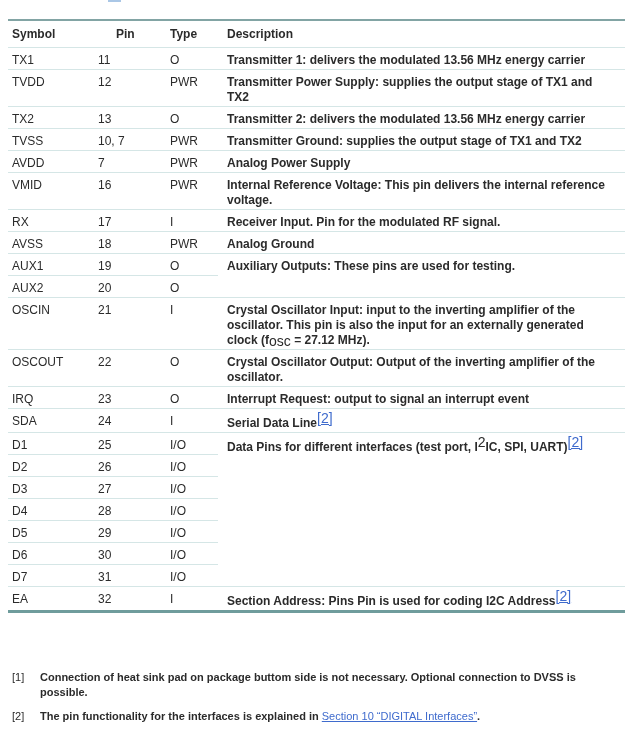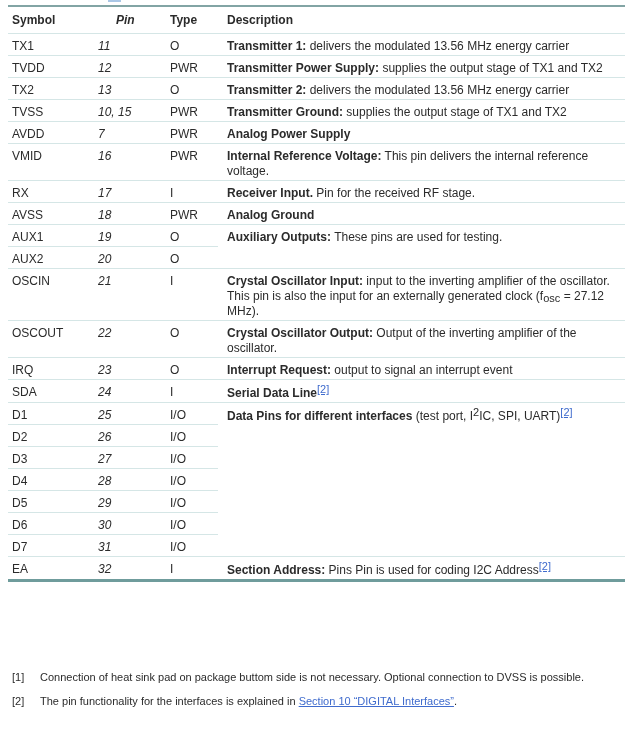--- a/index.html
+++ b/index.html
@@ -1,32 +1,32 @@
 <!DOCTYPE html>
 <html><head>
 <meta charset="utf-8">
 <style>
   html,body{margin:0;padding:0;background:#ffffff;}
   .page{position:relative;width:633px;height:734px;background:#ffffff;overflow:hidden;
         font-family:"Liberation Sans",sans-serif;color:#2b2b2b;}
   .top-tick{position:absolute;top:0;left:108px;width:13px;height:2px;background:#aac7e6;}
-  table.pin-table{border-collapse:collapse;table-layout:fixed;position:absolute;top:5px;left:8px;
+  table.pin-table{border-collapse:collapse;table-layout:fixed;position:absolute;top:19px;left:8px;
         width:617px;border-top:2px solid #82a4a4;border-bottom:3px solid #6f9c9c;
         font-size:12px;line-height:15px;}
   td{vertical-align:top;padding:5px 0 1px 0;word-wrap:break-word;}
   thead td{font-weight:bold;padding:6px 0 5px 0;}
   td.c1{padding-left:4px;}
-  td.c2{padding-left:12px;font-style:italic;}
+  td.c2{padding-left:12px;}
   td.c3{padding-left:16px;}
   td.c4{padding-left:9px;padding-right:8px;}
   thead td.c2{padding-left:30px;}
   tbody td{border-top:1px solid #d5e6e6;}
   .seg-b{font-weight:bold;}
-  .seg-n{font-weight:normal;}
-  .seg-sup,.seg-sub,.seg-ref{font-size:11px;line-height:9px;}
+  .seg-n{font-weight:bold;}
+  .seg-sup,.seg-sub,.seg-ref{font-size:14px;line-height:9px;}
   .seg-sup{vertical-align:4px;}
   .seg-sub{vertical-align:-2px;}
   .seg-ref{vertical-align:4px;color:#3f6bcd;text-decoration:underline;cursor:pointer;}
   .seg-link{color:#3f6bcd;text-decoration:underline;cursor:pointer;}
   .footnotes{position:absolute;left:12px;top:670px;width:606px;font-size:11px;line-height:15px;}
   .footnote{display:flex;margin-bottom:9px;}
   .fn-marker{flex:0 0 28px;width:28px;}
   .fn-text{flex:1;max-width:566px;}
 </style>
 </head>
@@ -64,41 +64,41 @@
           <td class="c4"><span class="seg-b">Transmitter Power Supply:</span><span class="seg-n"> supplies the output stage of TX1 and TX2</span></td>
         </tr>
         <tr>
           <td class="c1">TX2</td>
           <td class="c2">13</td>
           <td class="c3">O</td>
           <td class="c4"><span class="seg-b">Transmitter 2:</span><span class="seg-n"> delivers the modulated 13.56 MHz energy carrier</span></td>
         </tr>
         <tr>
           <td class="c1">TVSS</td>
-          <td class="c2">10, 15</td>
+          <td class="c2">10, 7</td>
           <td class="c3">PWR</td>
           <td class="c4"><span class="seg-b">Transmitter Ground:</span><span class="seg-n"> supplies the output stage of TX1 and TX2</span></td>
         </tr>
         <tr>
           <td class="c1">AVDD</td>
           <td class="c2">7</td>
           <td class="c3">PWR</td>
           <td class="c4"><span class="seg-b">Analog Power Supply</span></td>
         </tr>
         <tr>
           <td class="c1">VMID</td>
           <td class="c2">16</td>
           <td class="c3">PWR</td>
           <td class="c4"><span class="seg-b">Internal Reference Voltage:</span><span class="seg-n"> This pin delivers the internal reference voltage.</span></td>
         </tr>
         <tr>
           <td class="c1">RX</td>
           <td class="c2">17</td>
           <td class="c3">I</td>
-          <td class="c4"><span class="seg-b">Receiver Input.</span><span class="seg-n"> Pin for the received RF stage.</span></td>
+          <td class="c4"><span class="seg-b">Receiver Input.</span><span class="seg-n"> Pin for the modulated RF signal.</span></td>
         </tr>
         <tr>
           <td class="c1">AVSS</td>
           <td class="c2">18</td>
           <td class="c3">PWR</td>
           <td class="c4"><span class="seg-b">Analog Ground</span></td>
         </tr>
         <tr>
           <td class="c1">AUX1</td>
           <td class="c2">19</td>

